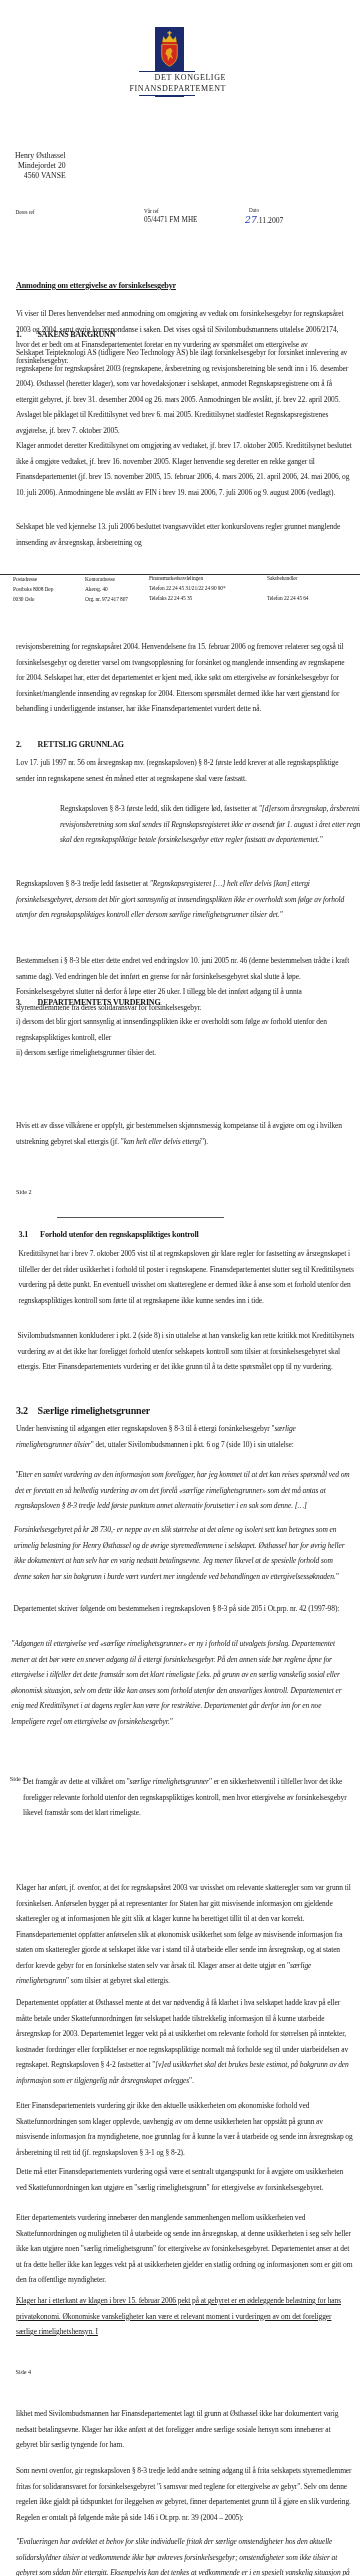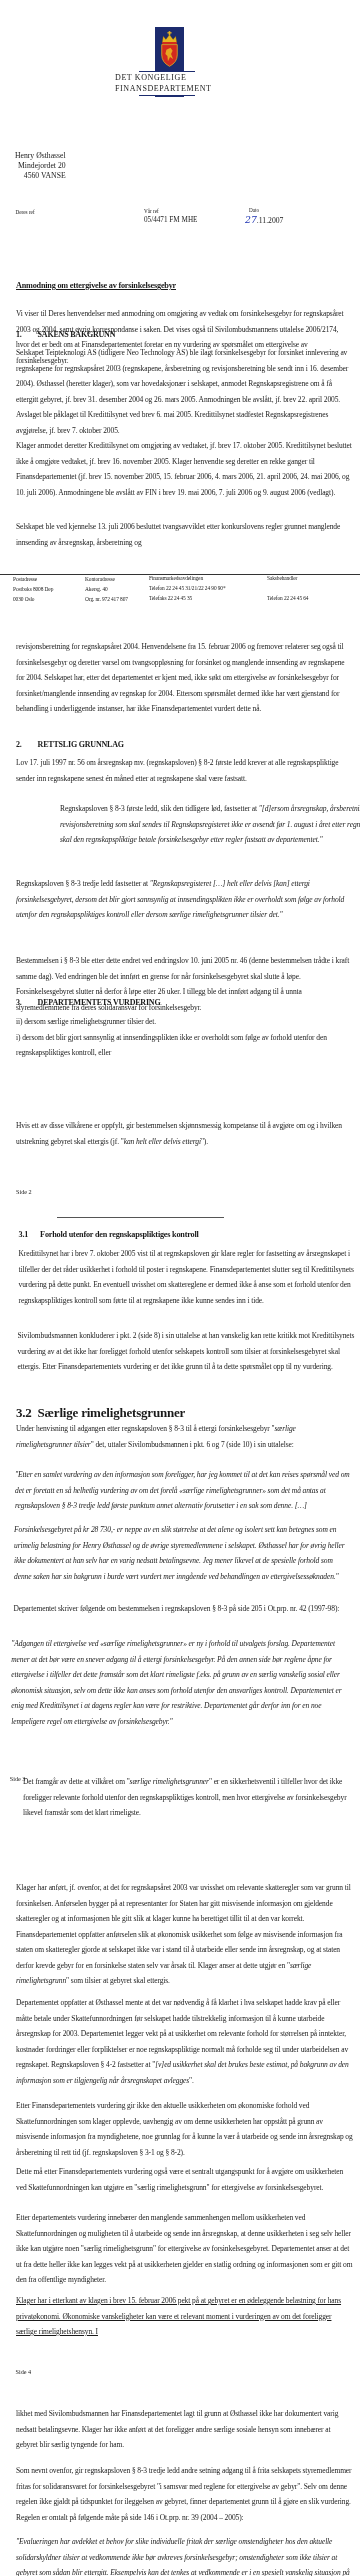--- a/index.html
+++ b/index.html
@@ -8,21 +8,21 @@
   .abs { position: absolute; text-align: right; }
   .p { position: absolute; left: 16px; width: 337px; font-size: 7.5px; line-height: 15.5px; letter-spacing: -0.1px; margin: 0; }
   .p i, .it { font-style: italic; }
   .h1 { position: absolute; left: 16px; font-size: 8px; font-weight: bold; letter-spacing: -0.2px; margin: 0; }
   .h1 .num { display: inline-block; width: 21.6px; }
   .small { font-size: 5.2px; line-height: 7.2px; }
   .side { position: absolute; left: 16px; font-size: 6.2px; }
   .logo { position: absolute; left: 115px; top: 19.6px; width: 111px; height: 85px; }
   .logo .plate { position: absolute; left: 40px; top: 7.7px; width: 29px; height: 44px; background: #1c2b6e; }
   .logo .bar { position: absolute; height: 1px; background: #1c2b6e; }
-  .logo .t1, .logo .t2 { position: absolute; width: 111px; text-align: left; font-size: 8px; letter-spacing: 0.6px; color: #1a1a1a; }
+  .logo .t1, .logo .t2 { position: absolute; width: 111px; text-align: right; font-size: 8px; letter-spacing: 0.6px; color: #1a1a1a; }
   .footer-rule { position: absolute; left: 0; width: 361px; height: 1px; background: #333; }
   .foot { position: absolute; font-size: 5.4px; line-height: 9.8px; letter-spacing: -0.1px; }
   .sig { position: absolute; color: #1a2fb0; font-family: "DejaVu Serif", serif; font-style: italic; }
   .rule2 { position: absolute; height: 0.5px; background: #555; }
   .item { display: block; }
 </style>
 </head>
 <body>
 
 <div class="logo">
@@ -90,33 +90,33 @@
 <p class="p" style="top:639px;">revisjonsberetning for regnskapsåret 2004. Henvendelsene fra 15. februar 2006 og fremover relaterer seg også til forsinkelsesgebyr og deretter varsel om tvangsoppløsning for forsinket og manglende innsending av regnskapene for 2004. Selskapet har, etter det departementet er kjent med, ikke søkt om ettergivelse av forsinkelsesgebyr for forsinket/manglende innsending av regnskap for 2004. Ettersom spørsmålet dermed ikke har vært gjenstand for behandling i underliggende instanser, har ikke Finansdepartementet vurdert dette nå.</p>
 
 <div class="h1" style="top:740px;"><span class="num">2.</span><span>RETTSLIG GRUNNLAG</span></div>
 <p class="p" style="top:755px;">Lov 17. juli 1997 nr. 56 om årsregnskap mv. (regnskapsloven) § 8-2 første ledd krever at alle regnskapspliktige sender inn regnskapene senest én måned etter at regnskapene skal være fastsatt.</p>
 <p class="p" style="top:801px;margin-left:44px;"><span>Regnskapsloven § 8-3 første ledd, slik den tidligere lød, fastsetter at </span><i>"[d]ersom årsregnskap, årsberetning og revisjonsberetning som skal sendes til Regnskapsregisteret ikke er avsendt før 1. august i året etter regnskapsåret, skal den regnskapspliktige betale forsinkelsesgebyr etter regler fastsatt av departementet."</i></p>
 <p class="p" style="top:876px;"><span>Regnskapsloven § 8-3 tredje ledd fastsetter at </span><i>"Regnskapsregisteret […] helt eller delvis [kan] ettergi forsinkelsesgebyret, dersom det blir gjort sannsynlig at innsendingsplikten ikke er overholdt som følge av forhold utenfor den regnskapspliktiges kontroll eller dersom særlige rimelighetsgrunner tilsier det."</i></p>
 <p class="p" style="top:953px;">Bestemmelsen i § 8-3 ble etter dette endret ved endringslov 10. juni 2005 nr. 46 (denne bestemmelsen trådte i kraft samme dag). Ved endringen ble det innført en grense for når forsinkelsesgebyret skal slutte å løpe. Forsinkelsesgebyret slutter nå derfor å løpe etter 26 uker. I tillegg ble det innført adgang til å unnta styremedlemmene fra deres solidaransvar for forsinkelsesgebyr.</p>
 
 <div class="h1" style="top:998px;"><span class="num">3.</span><span>DEPARTEMENTETS VURDERING</span></div>
 <p class="p" style="top:1014px;">
+  <span class="item">i) dersom det blir gjort sannsynlig at innsendingsplikten ikke er overholdt som følge av forhold utenfor den regnskapspliktiges kontroll, eller</span>
   <span class="item">ii) dersom særlige rimelighetsgrunner tilsier det.</span>
-  <span class="item">i) dersom det blir gjort sannsynlig at innsendingsplikten ikke er overholdt som følge av forhold utenfor den regnskapspliktiges kontroll, eller</span>
 </p>
 <p class="p" style="top:1118px;"><span>Hvis ett av disse vilkårene er oppfylt, gir bestemmelsen skjønnsmessig kompetanse til å avgjøre om og i hvilken utstrekning gebyret skal ettergis (jf. "</span><i>kan helt eller delvis ettergi</i><span>").</span></p>
 
 <div class="side" style="top:1188px;">Side 2</div>
 <div class="rule2" style="left:57px; top:1217px; width:167px;"></div>
 
 <div class="h1" style="top:1230px; left:18.5px; font-size:8.2px;"><span class="num" style="width:21.6px;">3.1</span><span>Forhold utenfor den regnskapspliktiges kontroll</span></div>
 <p class="p" style="top:1246px; left:18.5px;">Kredittilsynet har i brev 7. oktober 2005 vist til at regnskapsloven gir klare regler for fastsetting av årsregnskapet i tilfeller der det råder usikkerhet i forhold til poster i regnskapene. Finansdepartementet slutter seg til Kredittilsynets vurdering på dette punkt. En eventuell uvisshet om skattereglene er dermed ikke å anse som et forhold utenfor den regnskapspliktiges kontroll som førte til at regnskapene ikke kunne sendes inn i tide.</p>
 <p class="p" style="top:1328px; left:17.5px;">Sivilombudsmannen konkluderer i pkt. 2 (side 8) i sin uttalelse at han vanskelig kan rette kritikk mot Kredittilsynets vurdering av at det ikke har foreligget forhold utenfor selskapets kontroll som tilsier at forsinkelsesgebyret skal ettergis. Etter Finansdepartementets vurdering er det ikke grunn til å ta dette spørsmålet opp til ny vurdering.</p>
 
-<div class="h1" style="top:1405px; font-size:13px;"><span class="num">3.2</span><span>Særlige rimelighetsgrunner</span></div>
+<div class="h1" style="top:1405px; font-size:10px;"><span class="num">3.2</span><span>Særlige rimelighetsgrunner</span></div>
 <p class="p" style="top:1421px;"><span>Under henvisning til adgangen etter regnskapsloven § 8-3 til å ettergi forsinkelsesgebyr "</span><i>særlige rimelighetsgrunner tilsier</i><span>" det, uttaler Sivilombudsmannen i pkt. 6 og 7 (side 10) i sin uttalelse:</span></p>
 <p class="p it" style="top:1467px; left:15px;">"Etter en samlet vurdering av den informasjon som foreligger, har jeg kommet til at det kan reises spørsmål ved om det er foretatt en så helhetlig vurdering av om det forelå «særlige rimelighetsgrunner» som det må antas at regnskapsloven § 8-3 tredje ledd første punktum annet alternativ forutsetter i en sak som denne. […]</p>
 <p class="p it" style="top:1522px; left:14px;">Forsinkelsesgebyret på kr 28 730,- er neppe av en slik størrelse at det alene og isolert sett kan betegnes som en urimelig belastning for Henry Østhassel og de øvrige styremedlemmene i selskapet. Østhassel har for øvrig heller ikke dokumentert at han selv har en varig nedsatt betalingsevne. Jeg mener likevel at de spesielle forhold som denne saken har sin bakgrunn i burde vært vurdert mer inngående ved behandlingen av ettergivelsessøknaden."</p>
 <p class="p" style="top:1601px; left:13.4px;">Departementet skriver følgende om bestemmelsen i regnskapsloven § 8-3 på side 205 i Ot.prp. nr. 42 (1997-98):</p>
 <p class="p it" style="top:1636px; left:11.3px;">"Adgangen til ettergivelse ved «særlige rimelighetsgrunner» er ny i forhold til utvalgets forslag. Departementet mener at det bør være en snever adgang til å ettergi forsinkelsesgebyr. På den annen side bør reglene åpne for ettergivelse i tilfeller det dette framstår som det klart rimeligste f.eks. på grunn av en særlig vanskelig sosial eller økonomisk situasjon, selv om dette ikke kan anses som forhold utenfor den ansvarliges kontroll. Departementet er enig med Kredittilsynet i at dagens regler kan være for restriktive. Departementet går derfor inn for en noe lempeligere regel om ettergivelse av forsinkelsesgebyr."</p>
 
 <div class="side" style="top:1775px; left:9.8px;">Side 3</div>
 
 <p class="p" style="top:1774px;margin-left:7px;"><span>Det framgår av dette at vilkåret om "</span><i>særlige rimelighetsgrunner</i><span>" er en sikkerhetsventil i tilfeller hvor det ikke foreligger relevante forhold utenfor den regnskapspliktiges kontroll, men hvor ettergivelse av forsinkelsesgebyr likevel framstår som det klart rimeligste.</span></p>
 <p class="p" style="top:1880px;"><span>Klager har anført, jf. ovenfor, at det for regnskapsåret 2003 var uvisshet om relevante skatteregler som var grunn til forsinkelsen. Anførselen bygger på at representanter for Staten har gitt misvisende informasjon om gjeldende skatteregler og at informasjonen ble gitt slik at klager kunne ha berettiget tillit til at den var korrekt. Finansdepartementet oppfatter anførselen slik at økonomisk usikkerhet som følge av misvisende informasjon fra staten om skatteregler gjorde at selskapet ikke var i stand til å utarbeide eller sende inn årsregnskap, og at staten derfor krevde gebyr for en forsinkelse staten selv var årsak til. Klager anser at dette utgjør en "</span><i>særlige rimelighetsgrunn</i><span>" som tilsier at gebyret skal ettergis.</span></p>

